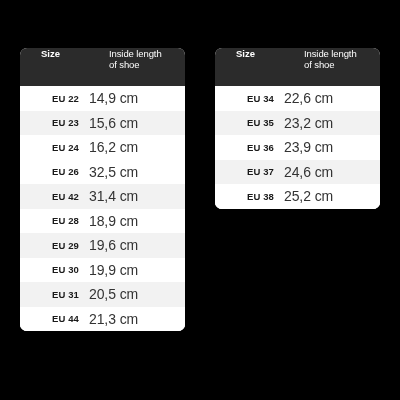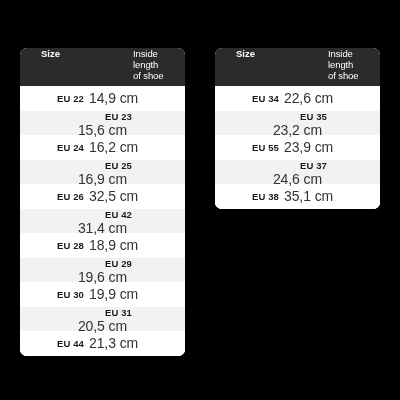--- a/index.html
+++ b/index.html
@@ -52,41 +52,40 @@
     padding-left: 21px;
     box-sizing: border-box;
     font-weight: bold;
   }
   .th-length {
     flex: 1;
     padding-right: 8px;
     font-weight: normal;
     letter-spacing: -0.1px;
   }
-  .th-length .line { display: block; margin-left: 24px; }
+  .th-length .line { display: block; }
 
   .table-body { background: #ffffff; }
 
   .trow {
     display: flex;
     align-items: center;
     height: 24.5px;
     background: #ffffff;
   }
-  .trow.alt { background: #f2f2f2; flex-direction: column; }
+  .trow.alt { background: #f2f2f2; }
 
   .td-size {
     width: 69px;
     padding-left: 32px;
     box-sizing: border-box;
     font-size: 9.5px;
     font-weight: bold;
     color: #1a1a1a;
     letter-spacing: 0.1px;
-    text-align: center;
   }
   .td-length {
     flex: 1;
     font-size: 14px;
     font-weight: normal;
     color: #333333;
     letter-spacing: -0.1px;
   }
 </style>
 </head>
@@ -107,24 +106,20 @@
           <div class="td-size">EU 22</div>
           <div class="td-length">14,9 cm</div>
         </div>
         <div class="trow alt">
           <div class="td-size">EU 23</div>
           <div class="td-length">15,6 cm</div>
         </div>
         <div class="trow">
           <div class="td-size">EU 24</div>
           <div class="td-length">16,2 cm</div>
-        </div>
-        <div class="trow alt">
-          <div class="td-size">EU 25</div>
-          <div class="td-length">16,9 cm</div>
         </div>
         <div class="trow">
           <div class="td-size">EU 26</div>
           <div class="td-length">32,5 cm</div>
         </div>
         <div class="trow alt">
           <div class="td-size">EU 42</div>
           <div class="td-length">31,4 cm</div>
         </div>
         <div class="trow">
@@ -161,27 +156,27 @@
     <div class="table-body">
         <div class="trow">
           <div class="td-size">EU 34</div>
           <div class="td-length">22,6 cm</div>
         </div>
         <div class="trow alt">
           <div class="td-size">EU 35</div>
           <div class="td-length">23,2 cm</div>
         </div>
         <div class="trow">
-          <div class="td-size">EU 55</div>
+          <div class="td-size">EU 36</div>
           <div class="td-length">23,9 cm</div>
         </div>
         <div class="trow alt">
           <div class="td-size">EU 37</div>
           <div class="td-length">24,6 cm</div>
         </div>
         <div class="trow">
           <div class="td-size">EU 38</div>
-          <div class="td-length">35,1 cm</div>
+          <div class="td-length">25,2 cm</div>
         </div>
       </div>
   </div>
 
 </div>
 
 </body></html>

